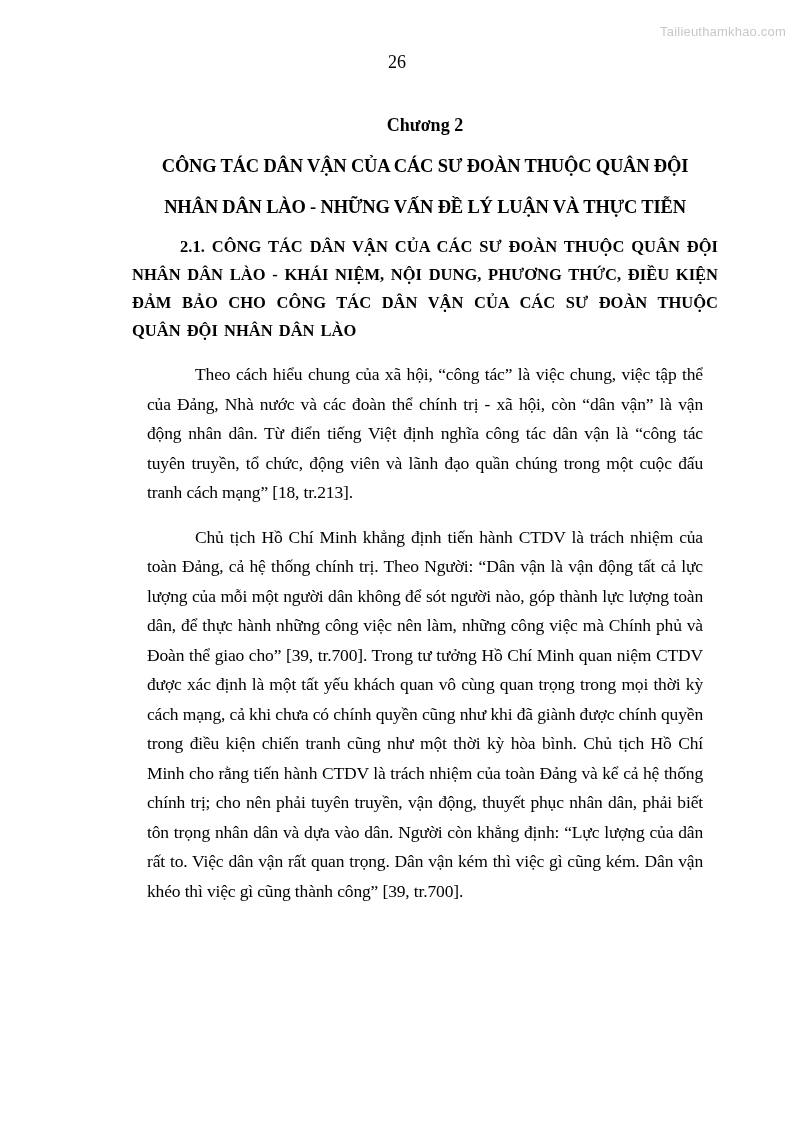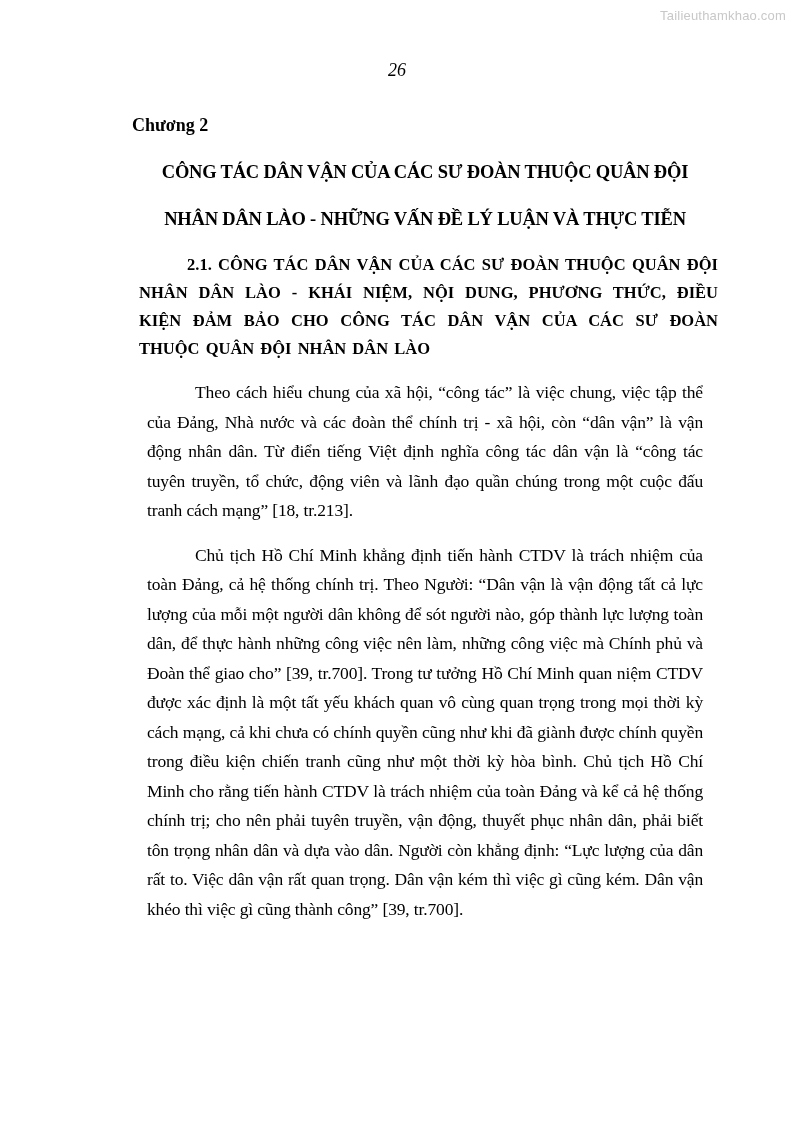--- a/index.html
+++ b/index.html
@@ -10,62 +10,61 @@
     body {
       width: 794px;
       height: 1123px;
       position: relative;
       overflow: hidden;
       font-family: "Liberation Serif", "DejaVu Serif", serif;
       color: #000000;
     }
     .watermark {
       position: absolute;
-      top: 8px;
+      top: 24px;
       right: 8px;
       font-family: "Liberation Sans", "DejaVu Sans", sans-serif;
       font-size: 13px;
       color: #c8c8c8;
       letter-spacing: 0.2px;
     }
     .page-number {
       position: absolute;
-      top: 60px;
+      top: 52px;
       left: 0;
       width: 794px;
       text-align: center;
       font-size: 18px;
-      font-style: italic;
     }
     .content {
       position: absolute;
       left: 132px;
       top: 110px;
       width: 586px;
     }
     .chapter-label {
-      text-align: left;
+      text-align: center;
       font-weight: bold;
       font-size: 18px;
       line-height: 30px;
       margin: 0;
     }
     .chapter-title {
       text-align: center;
       font-weight: bold;
       font-size: 18.5px;
       line-height: 30px;
-      margin: 17px -18px;
+      margin: 11px -18px;
       letter-spacing: -0.2px;
     }
     .section-heading {
       font-weight: bold;
       font-size: 16.5px;
       line-height: 28px;
-      margin: 10px 0 0 7px;
+      margin: 10px 0 0 0;
       text-align: justify;
       text-align-last: left;
       text-indent: 48px;
       word-spacing: 2px;
       font-family: Liberation Serif, serif;
     }
     .subsection-heading {
       font-weight: bold;
       font-size: 17.5px;
       line-height: 29.5px;

